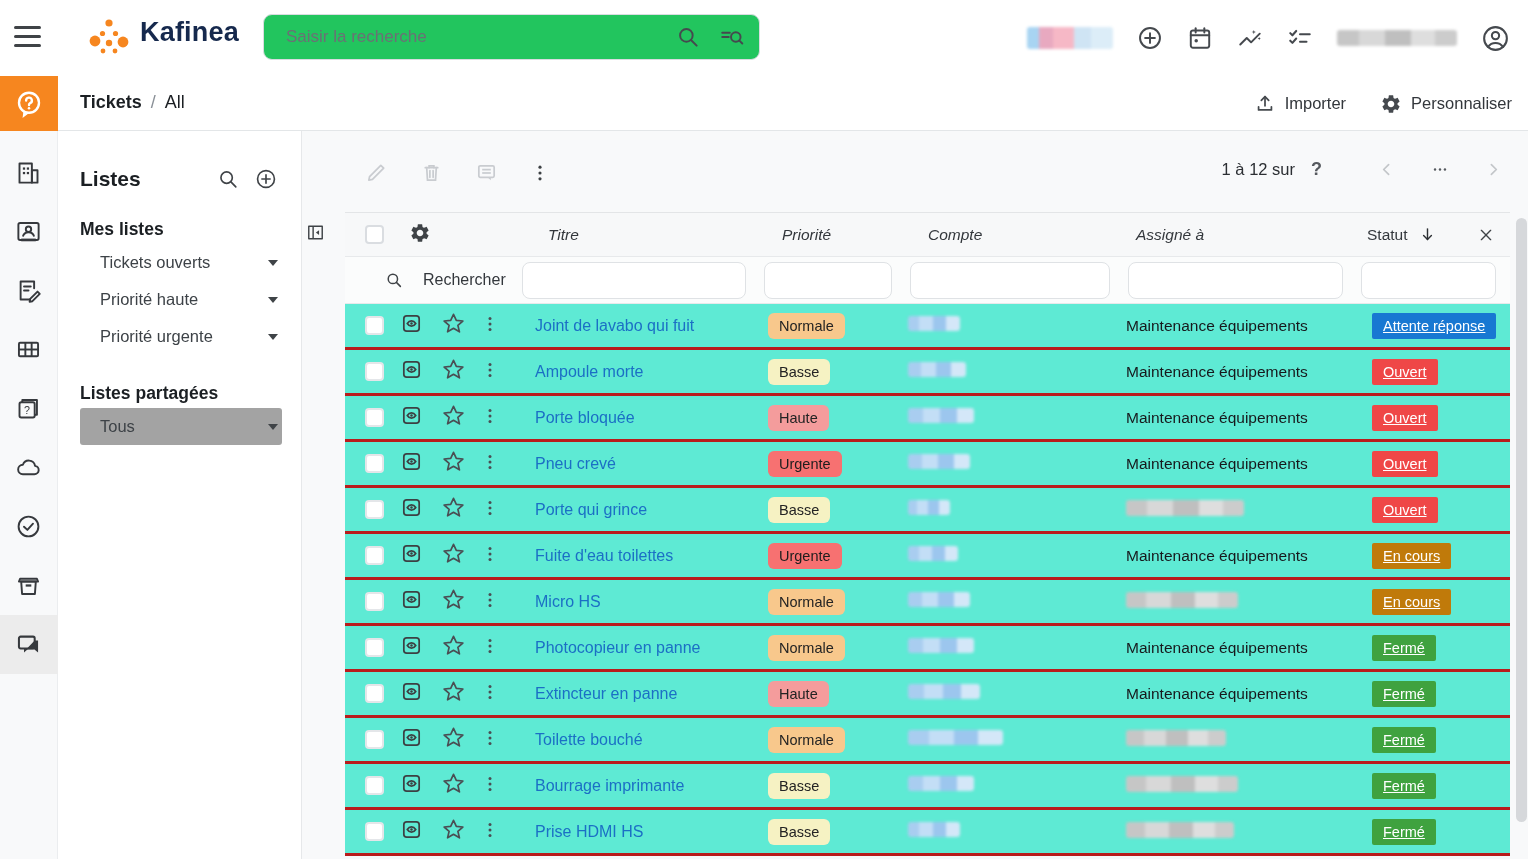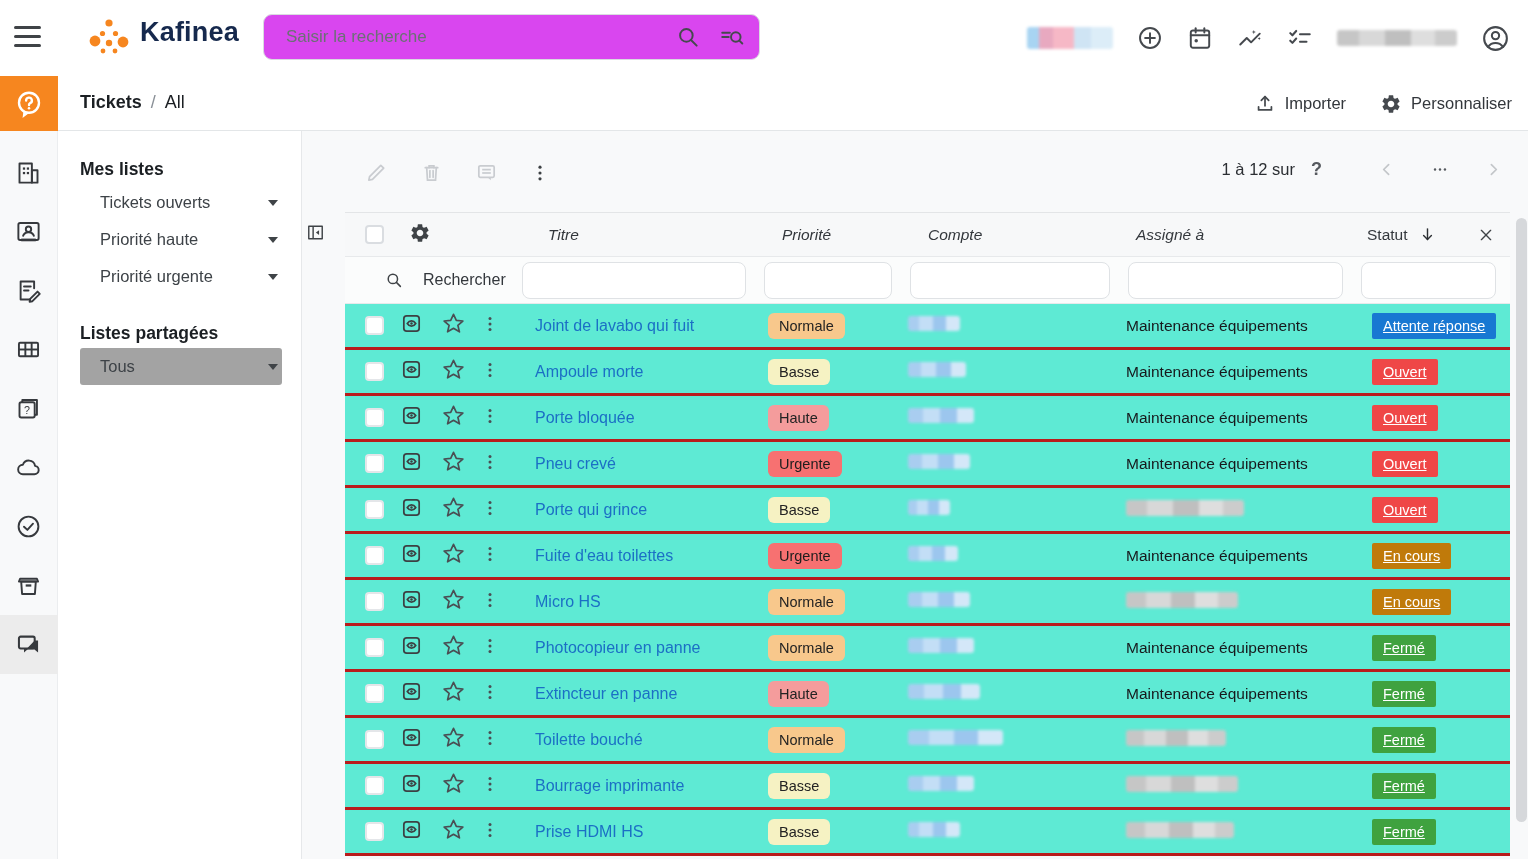--- a/index.html
+++ b/index.html
@@ -6,21 +6,21 @@
   html,body { width:1528px; height:859px; overflow:hidden; background:#fff;
     font-family:"Liberation Sans", sans-serif; color:#202124; }
 
   
   .topbar { position:absolute; left:0; top:0; width:1528px; height:76px; background:#fff; z-index:5; }
   .hamburger { position:absolute; left:14px; top:26px; width:27px; height:21px; cursor:pointer; }
   .hamburger span { display:block; height:3px; background:#3f4347; border-radius:2px; margin-bottom:6px; }
   .brand { position:absolute; left:88px; top:17px; display:flex; gap:10px; }
   .brand-name { font-size:27px; font-weight:bold; color:#16294d; letter-spacing:.2px; }
   .searchbox { position:absolute; left:263px; top:14px; width:497px; height:46px; border:1px solid #d9dce0;
-    border-radius:9px; background:#d946ef; display:flex; align-items:center; padding:0 14px 0 22px; }
+    border-radius:9px; background:#22c55e; display:flex; align-items:center; padding:0 14px 0 22px; }
   .searchbox input { flex:1; border:none; outline:none; font-size:17px; color:#202124;
     font-family:"Liberation Sans", sans-serif; background:transparent; }
   .searchbox input::placeholder { color:#6b7075; }
   .topbar-right { position:absolute; right:18px; top:0; height:76px; display:flex; align-items:center; gap:24px; }
   .ticon { width:26px; height:26px; color:#45494e; cursor:pointer; }
   .redact { display:inline-block; border-radius:3px; filter:blur(1.6px); }
   .redact.pink { height:22px; background:
      linear-gradient(90deg,#a8d4f2 0 14%, #e8a9c0 14% 30%, #f6b8c6 30% 55%, #cfe4f4 55% 75%, #dcedf8 75% 100%);
   }
   .redact.grey { height:16px; background:
@@ -291,20 +291,32 @@
       <svg viewBox="0 0 24 24" fill="none" stroke="currentColor" stroke-width="1.8" stroke-linejoin="round">
         <rect x="3.5" y="5" width="14" height="10.5" rx="1.5"></rect>
         <path d="M8 15.5 L8 19 L12 15.5" fill="currentColor" stroke="none"></path>
         <path d="M17.5 8.5h3V19l-3.5-2.8h-7" fill="currentColor" stroke="none"></path>
       </svg>
     </div>
   </div>
 </div>
 
 <div class="listspanel">
+  <div class="lp-head">
+    <span class="lp-title">Listes</span>
+    <svg class="ticon" viewBox="0 0 24 24" fill="none" stroke="currentColor" stroke-width="1.8" stroke-linecap="round">
+      <circle cx="10.5" cy="10.5" r="6.2"></circle>
+        <line x1="15.2" y1="15.2" x2="20.5" y2="20.5"></line>
+    </svg>
+    <svg class="ticon" viewBox="0 0 24 24" fill="none" stroke="currentColor" stroke-width="1.8" stroke-linecap="round">
+      <circle cx="12" cy="12" r="9.2"></circle>
+        <line x1="12" y1="7.5" x2="12" y2="16.5"></line>
+        <line x1="7.5" y1="12" x2="16.5" y2="12"></line>
+    </svg>
+  </div>
 
   <div class="lp-section-title">Mes listes</div>
   <div class="list-item">
     <span class="lbl">Tickets ouverts</span>
     <span class="caret"></span>
   </div>
   <div class="list-item">
     <span class="lbl">Priorité haute</span>
     <span class="caret"></span>
   </div>

